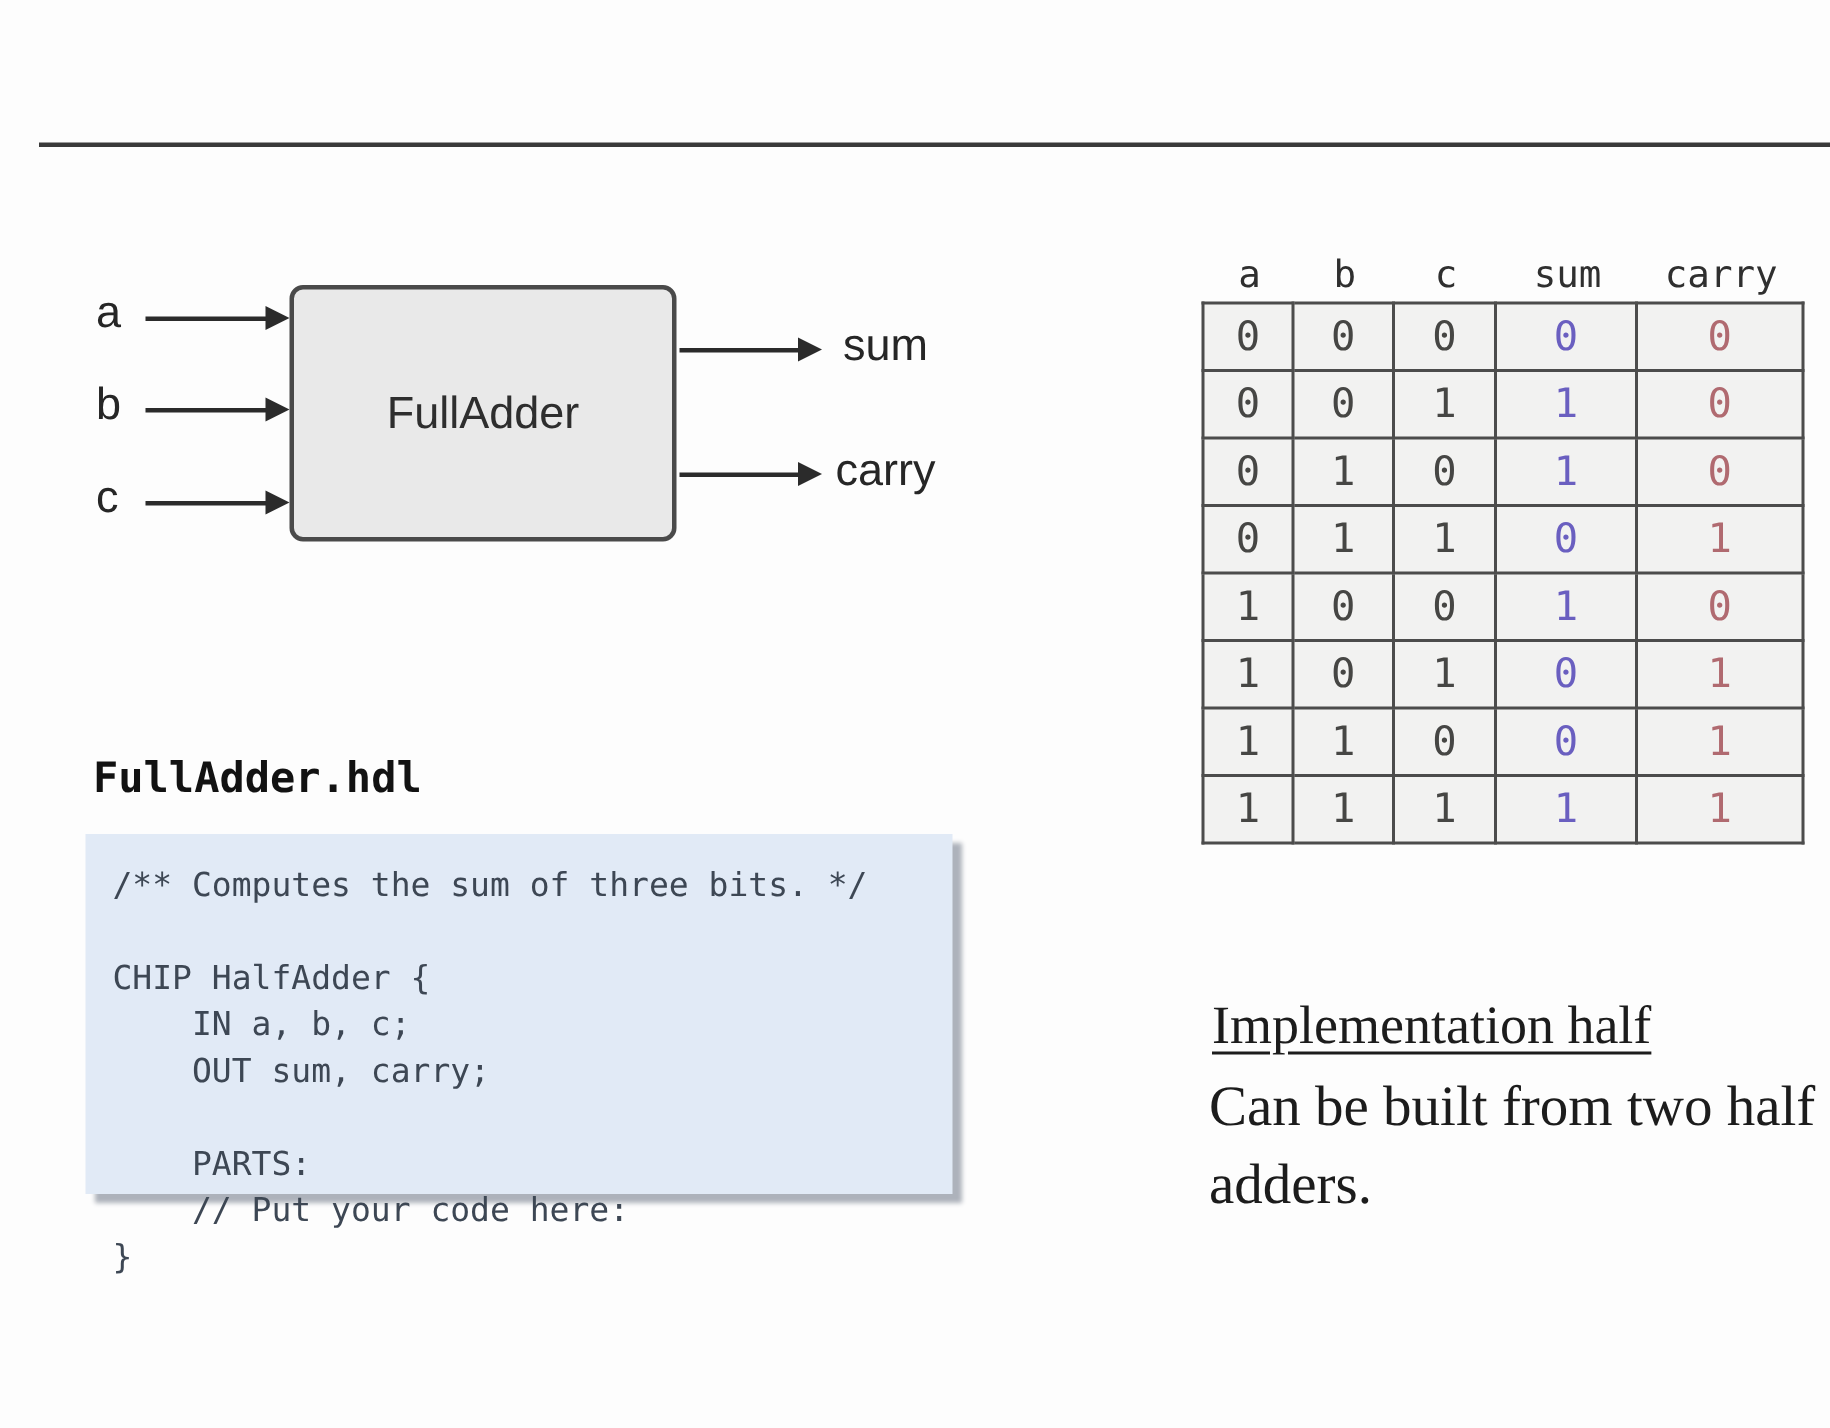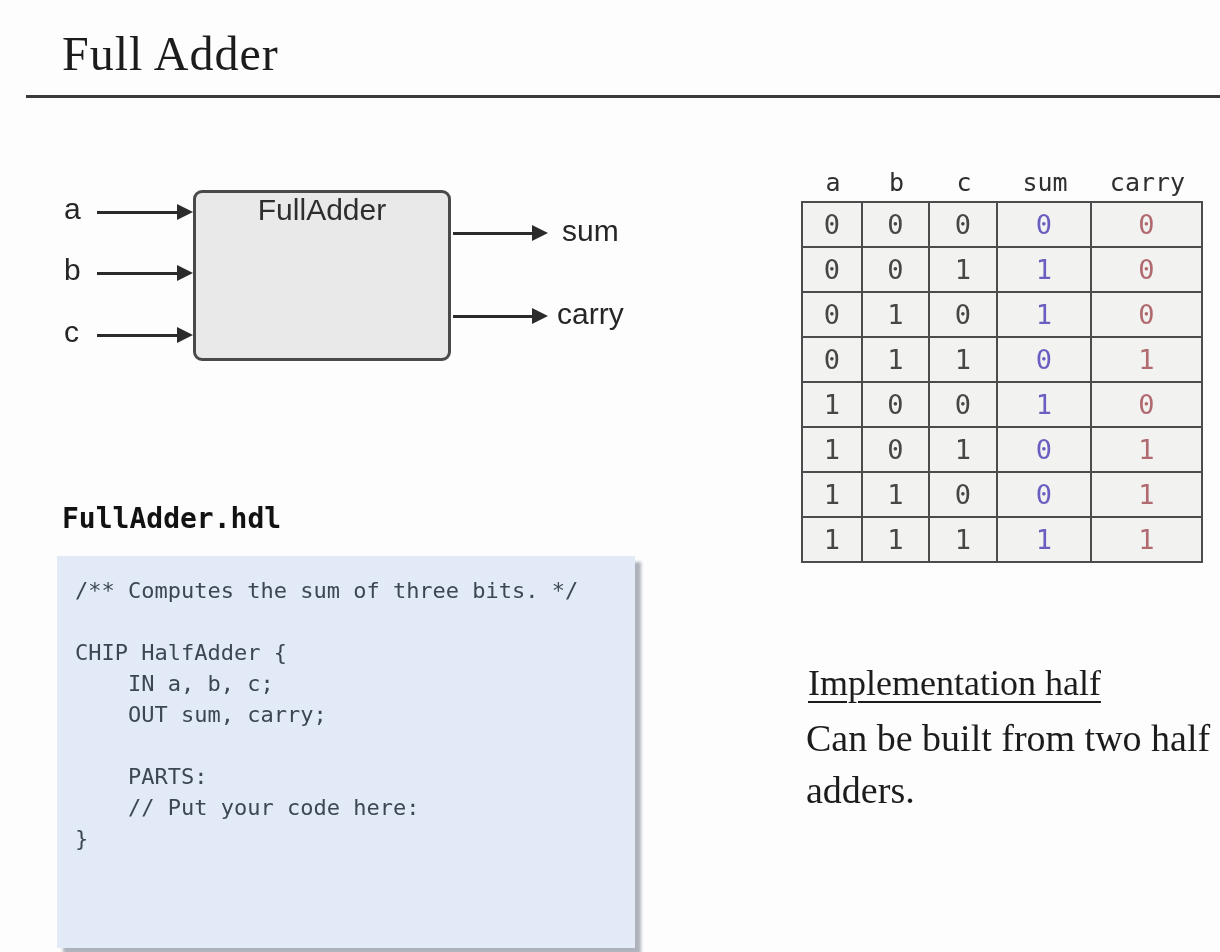--- a/index.html
+++ b/index.html
@@ -30,21 +30,21 @@
   }
 
   
   .chip-box {
     position: absolute;
     left: 193px; top: 190px;
     width: 258px; height: 171px;
     background: #e9e9e9;
     border: 3px solid #4a4a4a;
     border-radius: 9px;
-    display: flex; align-items: flex-start; justify-content: center;
+    display: flex; align-items: center; justify-content: center;
   }
   .chip-label {
     font-size: 30px;
     color: #2e2e2e;
   }
   .pin-label {
     position: absolute;
     font-size: 30px;
     color: #262626;
   }
@@ -95,21 +95,21 @@
     position: absolute;
     left: 62px; top: 502px;
     font-family: "DejaVu Sans Mono", monospace;
     font-weight: bold;
     font-size: 28px;
     color: #121212;
   }
   .code-box {
     position: absolute;
     left: 57px; top: 556px;
-    width: 578px; height: 392px;
+    width: 578px; height: 240px;
     background: #e1eaf6;
     box-shadow: 6px 6px 3px #adb2bb;
   }
   .code-box pre {
     position: absolute;
     left: 18px; top: 19px;
     font-family: "DejaVu Sans Mono", monospace;
     font-size: 22px;
     line-height: 31px;
     color: #3d4754;
@@ -134,21 +134,20 @@
     font-size: 38px;
     line-height: 1.38;
     color: #1c1c1c;
   }
 </style>
 </head>
 <body>
 
 <div class="slide">
 
-  <div class="title">Full Adder</div>
   <div class="title-rule"></div>
 
   <div>
 
     <div class="pin-label" style="left:64px; top:192px;">a</div>
     <div class="wire" style="left:97px; top:211px; width:81px;"></div>
     <div class="arrow-head" style="left:177px; top:204px;"></div>
 
     <div class="pin-label" style="left:64px; top:253px;">b</div>
     <div class="wire" style="left:97px; top:272px; width:81px;"></div>

